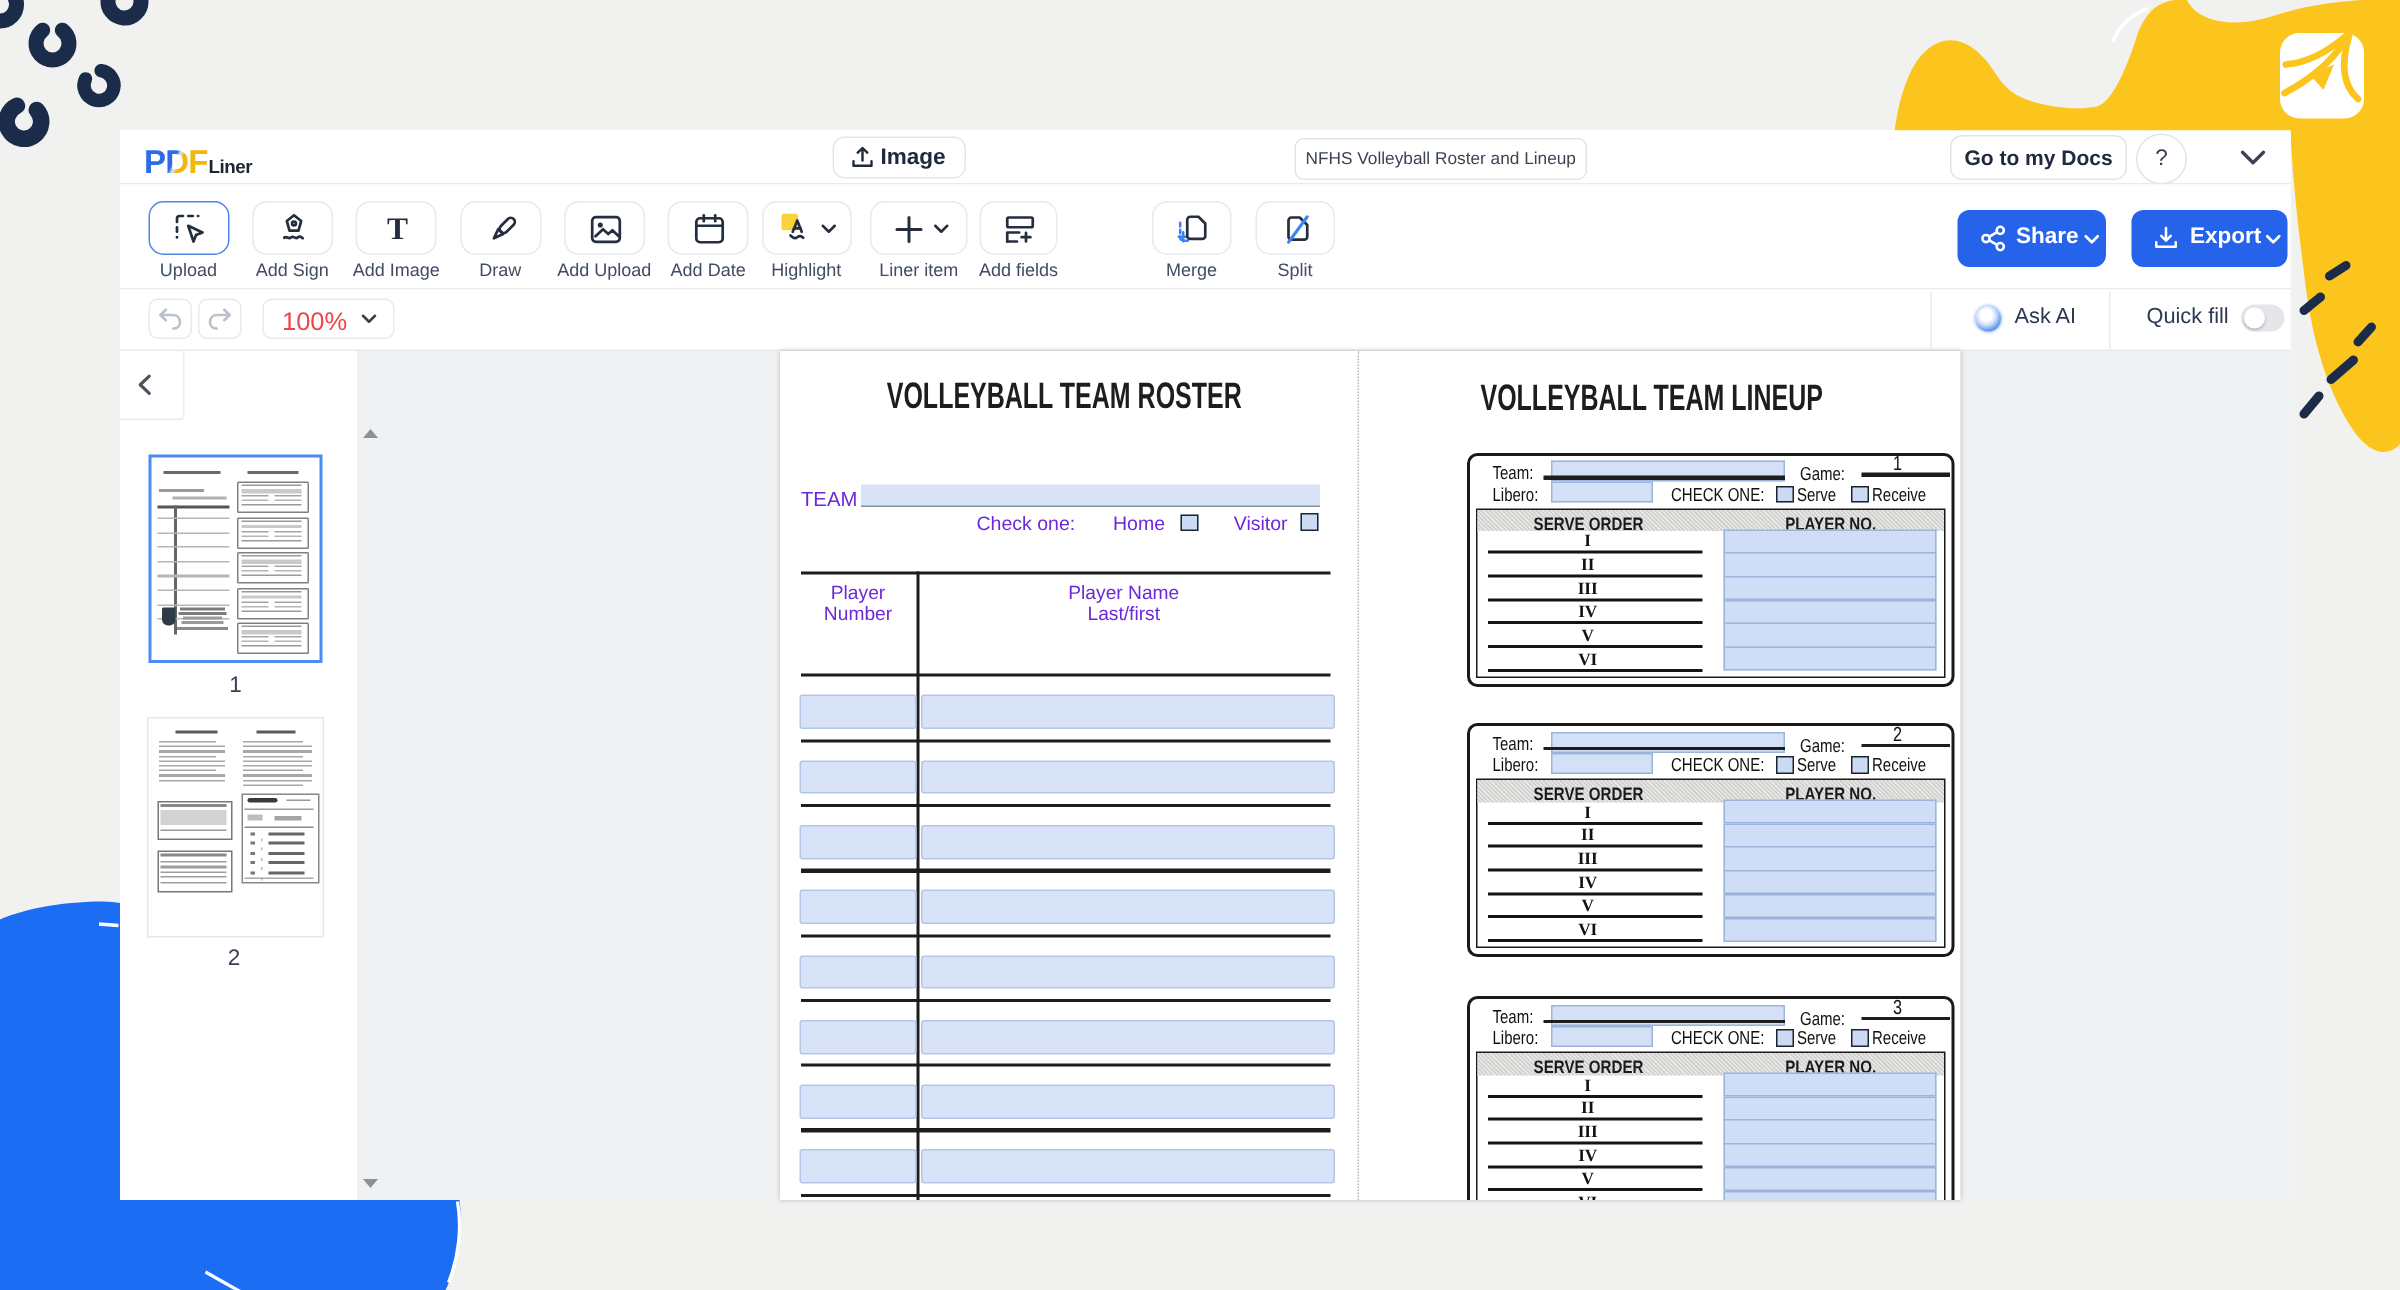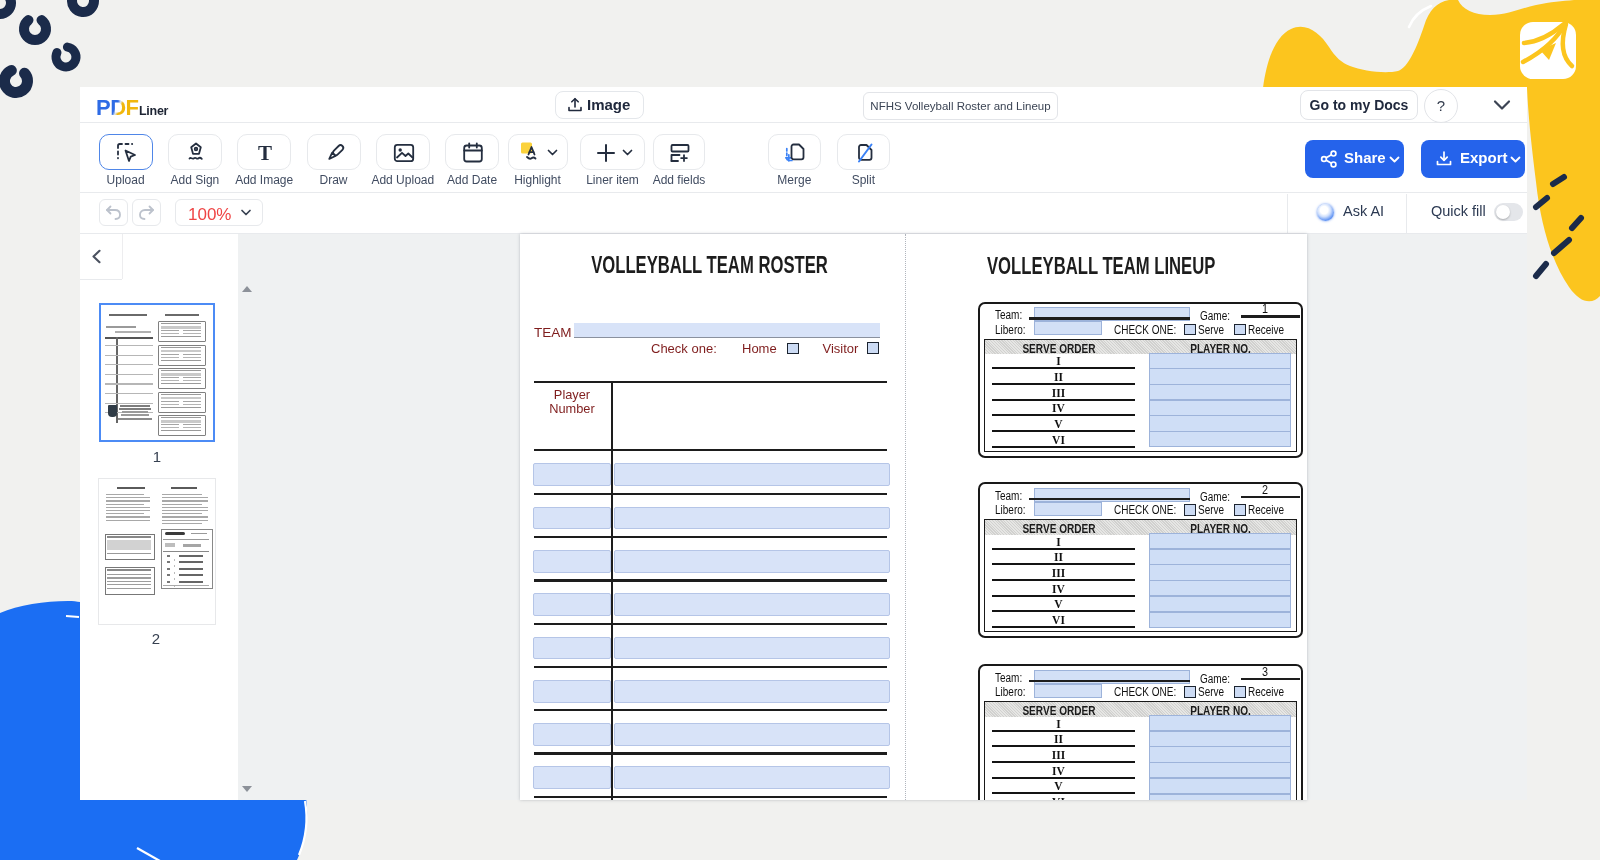--- a/index.html
+++ b/index.html
@@ -56,21 +56,21 @@
   
   .scr-up { left:162px; top:199px; width:0; height:0; border-left:5px solid transparent; border-right:5px solid transparent; border-bottom:6px solid #8c9199; }
   .scr-dn { left:162px; top:699px; width:0; height:0; border-left:5px solid transparent; border-right:5px solid transparent; border-top:6px solid #8c9199; }
   
   .page { left:440px; top:147px; width:787px; height:566px; background:#fff; overflow:hidden; box-shadow:0 0 3px rgba(120,125,135,.45); }
   .page .abs { position:absolute; }
   .pgdiv { left:384.5px; top:0; height:566px; border-left:1px dotted #b0b5bd; }
   .ftitle { font-weight:bold; font-size:24.5px; color:#1d1d1d; text-align:center; transform:scaleX(0.68); letter-spacing:0; white-space:nowrap; }
   .ln { background:#1d1d1d; }
   .bluebox { background:#d8e3f8; border:1px solid #b5c5e7; border-radius:2px; }
-  .ftext { font-size:13px; color:#7f1d1d; white-space:nowrap; }
+  .ftext { font-size:13px; color:#6d28d9; white-space:nowrap; }
   .cb { border:1.4px solid #1c2430; background:#ccdbf4; }
   
   .lbox { position:absolute; left:415.3px; width:321px; height:152px; border:2.2px solid #191919; border-radius:7px; background:#fff;margin-left:43px; }
   .lbox .abs { position:absolute; }
   .ltext { font-size:12.5px; color:#111; white-space:nowrap; transform:scaleX(0.8); transform-origin:0 50%; }
   .ltable { left:4.2px; top:35px; width:310.7px; height:111.2px; border:1.8px solid #191919; background:#fff; }
   .lhead { left:0; top:0; width:100%; height:14.5px; background:#dbdbd9;
            background-image:repeating-linear-gradient(45deg, rgba(255,255,255,.3) 0 1px, rgba(90,90,90,.08) 1px 2px); }
   .lhead span { position:absolute; top:2px; font-size:12px; font-weight:bold; color:#1a1a1a; transform:scaleX(.84); transform-origin:50% 50%; text-align:center; }
   .rn { position:absolute; left:33px; width:80px; text-align:center; font-family:"Liberation Serif",serif; font-size:11.5px; font-weight:bold; color:#111; }
@@ -440,20 +440,21 @@
     <span class="abs ftext" style="left:14px;top:91px;font-size:13.5px;">TEAM</span>
     <div class="abs" style="left:54px;top:88.5px;width:306px;height:14.5px;background:#d8e3f8;border-bottom:1.5px solid #8a919e;"></div>
     <span class="abs ftext" style="left:131px;top:106.5px;">Check one:</span>
     <span class="abs ftext" style="left:222px;top:106.5px;">Home</span>
     <div class="abs cb" style="left:266.5px;top:108.5px;width:10px;height:9.5px;"></div>
     <span class="abs ftext" style="left:302.5px;top:106.5px;">Visitor</span>
     <div class="abs cb" style="left:347px;top:108px;width:10px;height:9.5px;"></div>
     <div class="abs ln" style="left:13.5px;top:146.8px;width:353px;height:2.5px;"></div>
     <div class="abs ln" style="left:90.5px;top:146.8px;width:2.2px;height:419px;"></div>
     <div class="abs ftext" style="left:13.5px;top:153.5px;width:77px;text-align:center;line-height:14.6px;font-size:12.8px;white-space:normal;">Player<br>Number</div>
+    <div class="abs ftext" style="left:92.7px;top:153.5px;width:273px;text-align:center;line-height:14.6px;font-size:12.8px;white-space:normal;">Player Name<br>Last/first</div>
     <div class="abs ln" style="left:13.5px;top:215px;width:353px;height:2.4px;"></div>
     <div class="abs ln" style="left:13.5px;top:258.6px;width:353px;height:2.4px;"></div>
     <div class="abs bluebox" style="left:13px;top:229.3px;width:76px;height:20.8px;"></div>
     <div class="abs bluebox" style="left:93.5px;top:229.3px;width:274px;height:20.8px;"></div>
     <div class="abs ln" style="left:13.5px;top:301.9px;width:353px;height:2.4px;"></div>
     <div class="abs bluebox" style="left:13px;top:272.6px;width:76px;height:20.8px;"></div>
     <div class="abs bluebox" style="left:93.5px;top:272.6px;width:274px;height:20.8px;"></div>
     <div class="abs ln" style="left:13.5px;top:345.2px;width:353px;height:2.4px;"></div>
     <div class="abs bluebox" style="left:13px;top:315.9px;width:76px;height:20.8px;"></div>
     <div class="abs bluebox" style="left:93.5px;top:315.9px;width:274px;height:20.8px;"></div>

